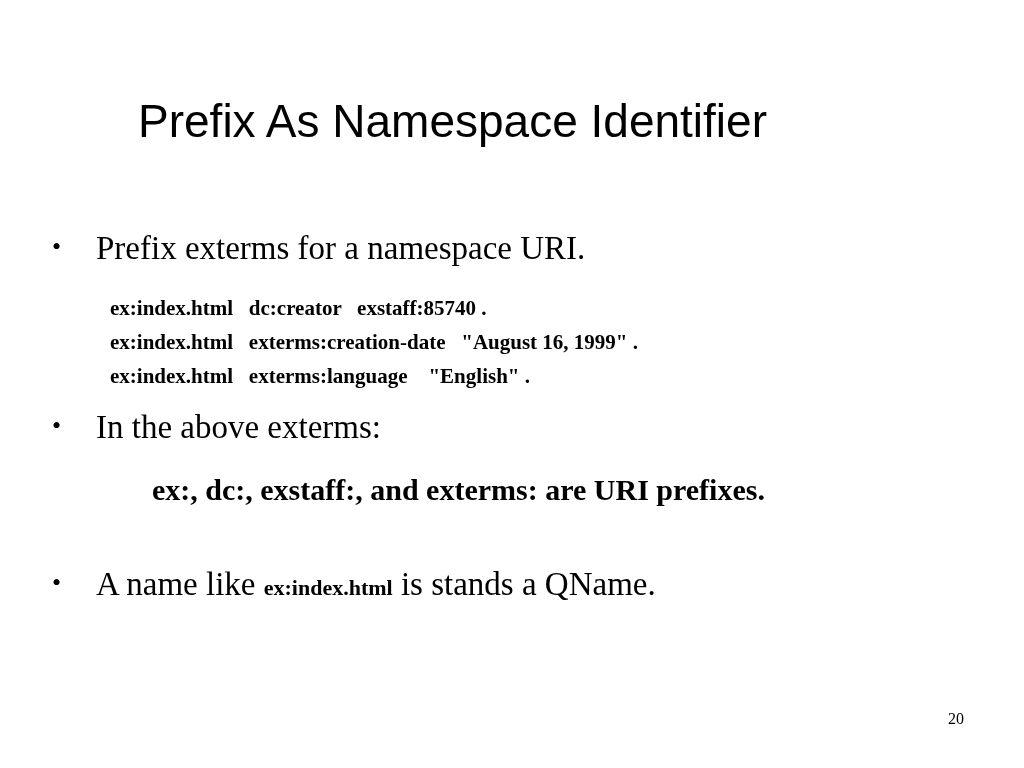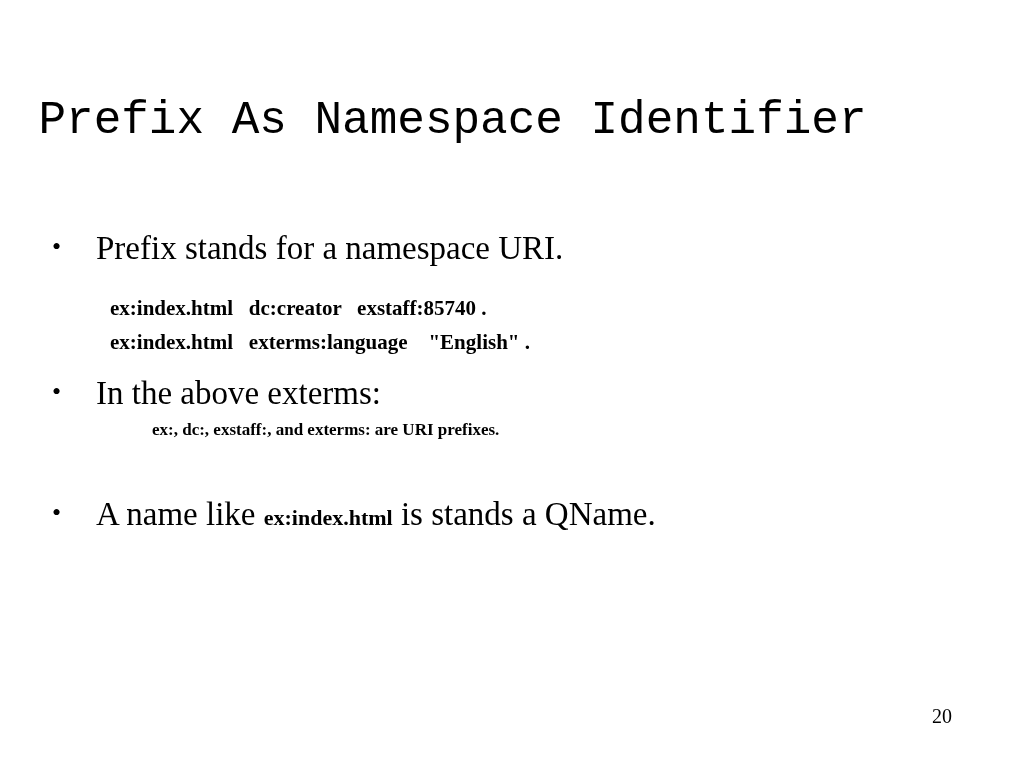--- a/index.html
+++ b/index.html
@@ -21,21 +21,21 @@
   }
   .slide-title {
     position: absolute;
     top: 96px;
     left: 0;
     width: 905px;
     text-align: center;
     font-size: 46px;
     line-height: 1.1;
     font-weight: normal;
-    font-family: Liberation Mono, monospace;
+    font-family: Liberation Sans, sans-serif;
   }
   .body-block {
     position: absolute;
     top: 228px;
     left: 52px;
     width: 930px;
   }
   .bullet-row {
     display: flex;
     align-items: flex-start;
@@ -58,54 +58,55 @@
     font-weight: bold;
     line-height: 1.62;
   }
   .code-line {
     white-space: pre;
   }
   .gap-sm { height: 14px; }
   .gap-md { height: 52px; }
   .sub-line {
     margin-left: 100px;
-    font-size: 17px;
+    font-size: 30px;
     font-weight: bold;
     line-height: 1.5;
-    margin-top: 2px;
+    margin-top: 18px;
   }
   .inline-code {
     font-size: 22px;
     font-weight: bold;
   }
   .page-number {
     position: absolute;
-    right: 72px;
+    right: 60px;
     bottom: 40px;
-    font-size: 20px;
+    font-size: 16px;
     font-family: "Liberation Serif", serif;
     margin-left: 28px;
   }
 </style>
 </head>
 <body>
 
 <div class="slide">
 
   <div class="slide-title">Prefix As Namespace Identifier</div>
 
   <div class="body-block">
 
     <div class="bullet-row">
       <span class="bullet-mark">•</span>
-      <span class="bullet-text">Prefix stands for a namespace URI.</span>
+      <span class="bullet-text">Prefix exterms for a namespace URI.</span>
     </div>
 
     <div class="code-lines">
       <div class="code-line">ex:index.html   dc:creator   exstaff:85740 .</div>
+      <div class="code-line">ex:index.html   exterms:creation-date   "August 16, 1999" .</div>
       <div class="code-line">ex:index.html   exterms:language    "English" .</div>
     </div>
 
     <div class="gap-sm"></div>
 
     <div class="bullet-row">
       <span class="bullet-mark">•</span>
       <span class="bullet-text"> In the above exterms:</span>
     </div>
 

